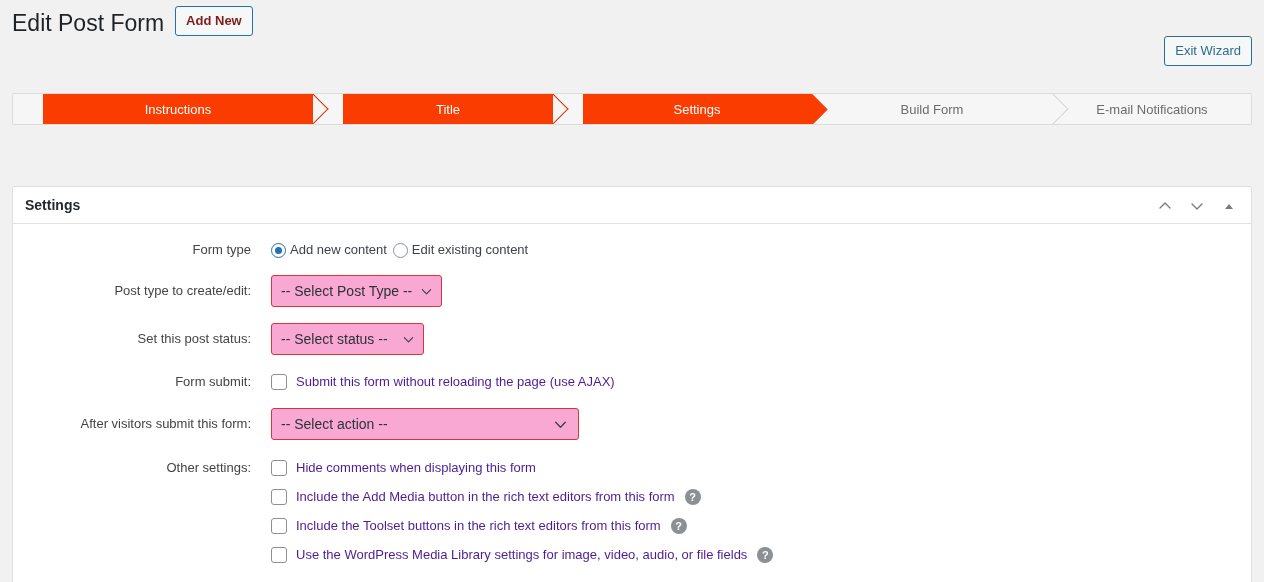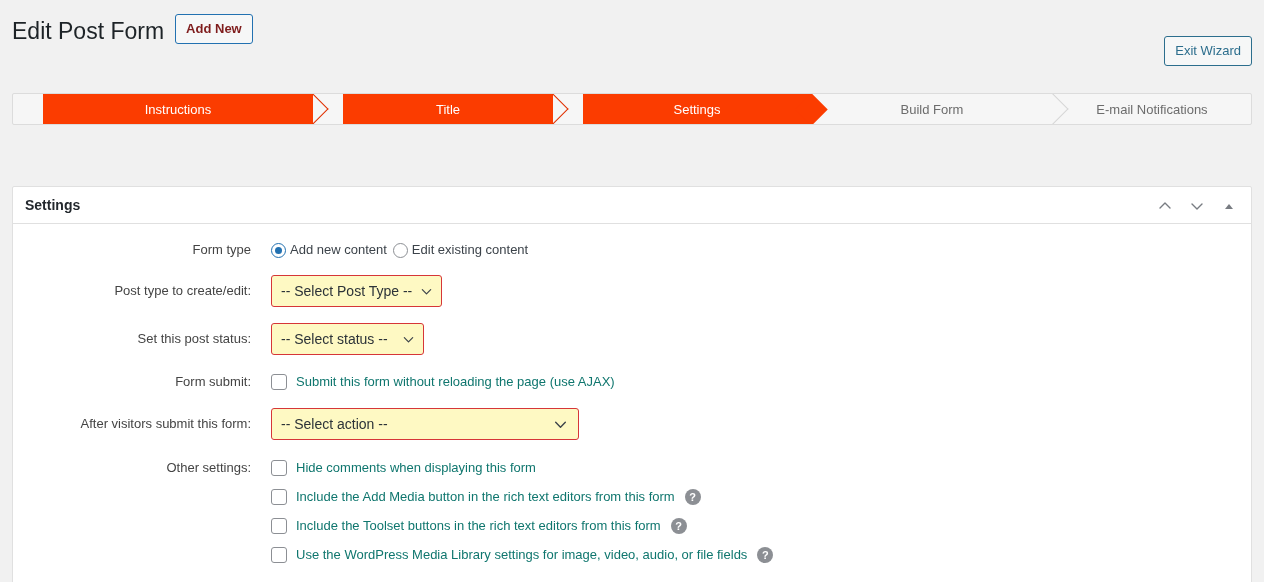--- a/index.html
+++ b/index.html
@@ -8,21 +8,21 @@
     width: 1264px; height: 582px;
     background: #f1f1f1;
     font-family: "Liberation Sans", sans-serif;
     color: #3c434a;
     overflow: hidden;
   }
 
   
   .page-head {
     position: absolute;
-    left: 12px; top: 8px;
+    left: 12px; top: 0;
     display: flex;
     align-items: center;
     gap: 11px;
   }
   .page-title {
     font-size: 23px;
     font-weight: 400;
     color: #1d2327;
     line-height: 1.3;
     margin: 0;
@@ -220,21 +220,21 @@
   }
 
   
   .sel {
     position: relative;
     display: inline-flex;
     align-items: center;
     height: 30px;
     border: 1px solid #d63638;
     border-radius: 3px;
-    background: #fef9c3;
+    background: #f9a8d4;
     padding: 0 8px 0 9px;
     font-size: 14px;
     color: #2c3338;
     cursor: pointer;
     white-space: nowrap;
   }
   .sel .caret {
     margin-left: 8px;
     display: inline-flex;
     align-items: center;
@@ -260,21 +260,21 @@
     width: 16px; height: 16px;
     flex: 0 0 16px;
     border: 1px solid #8c8f94;
     border-radius: 3px;
     background: #fff;
     margin-right: 9px;
     cursor: pointer;
   }
   .chk-text {
     font-size: 13px;
-    color: #0f766e;
+    color: #4c1d95;
     text-align: right;
   }
   .help-icon {
     display: inline-flex;
     align-items: center;
     justify-content: center;
     width: 16px; height: 16px;
     border-radius: 50%;
     background: #8c8f94;
     color: #fff;

